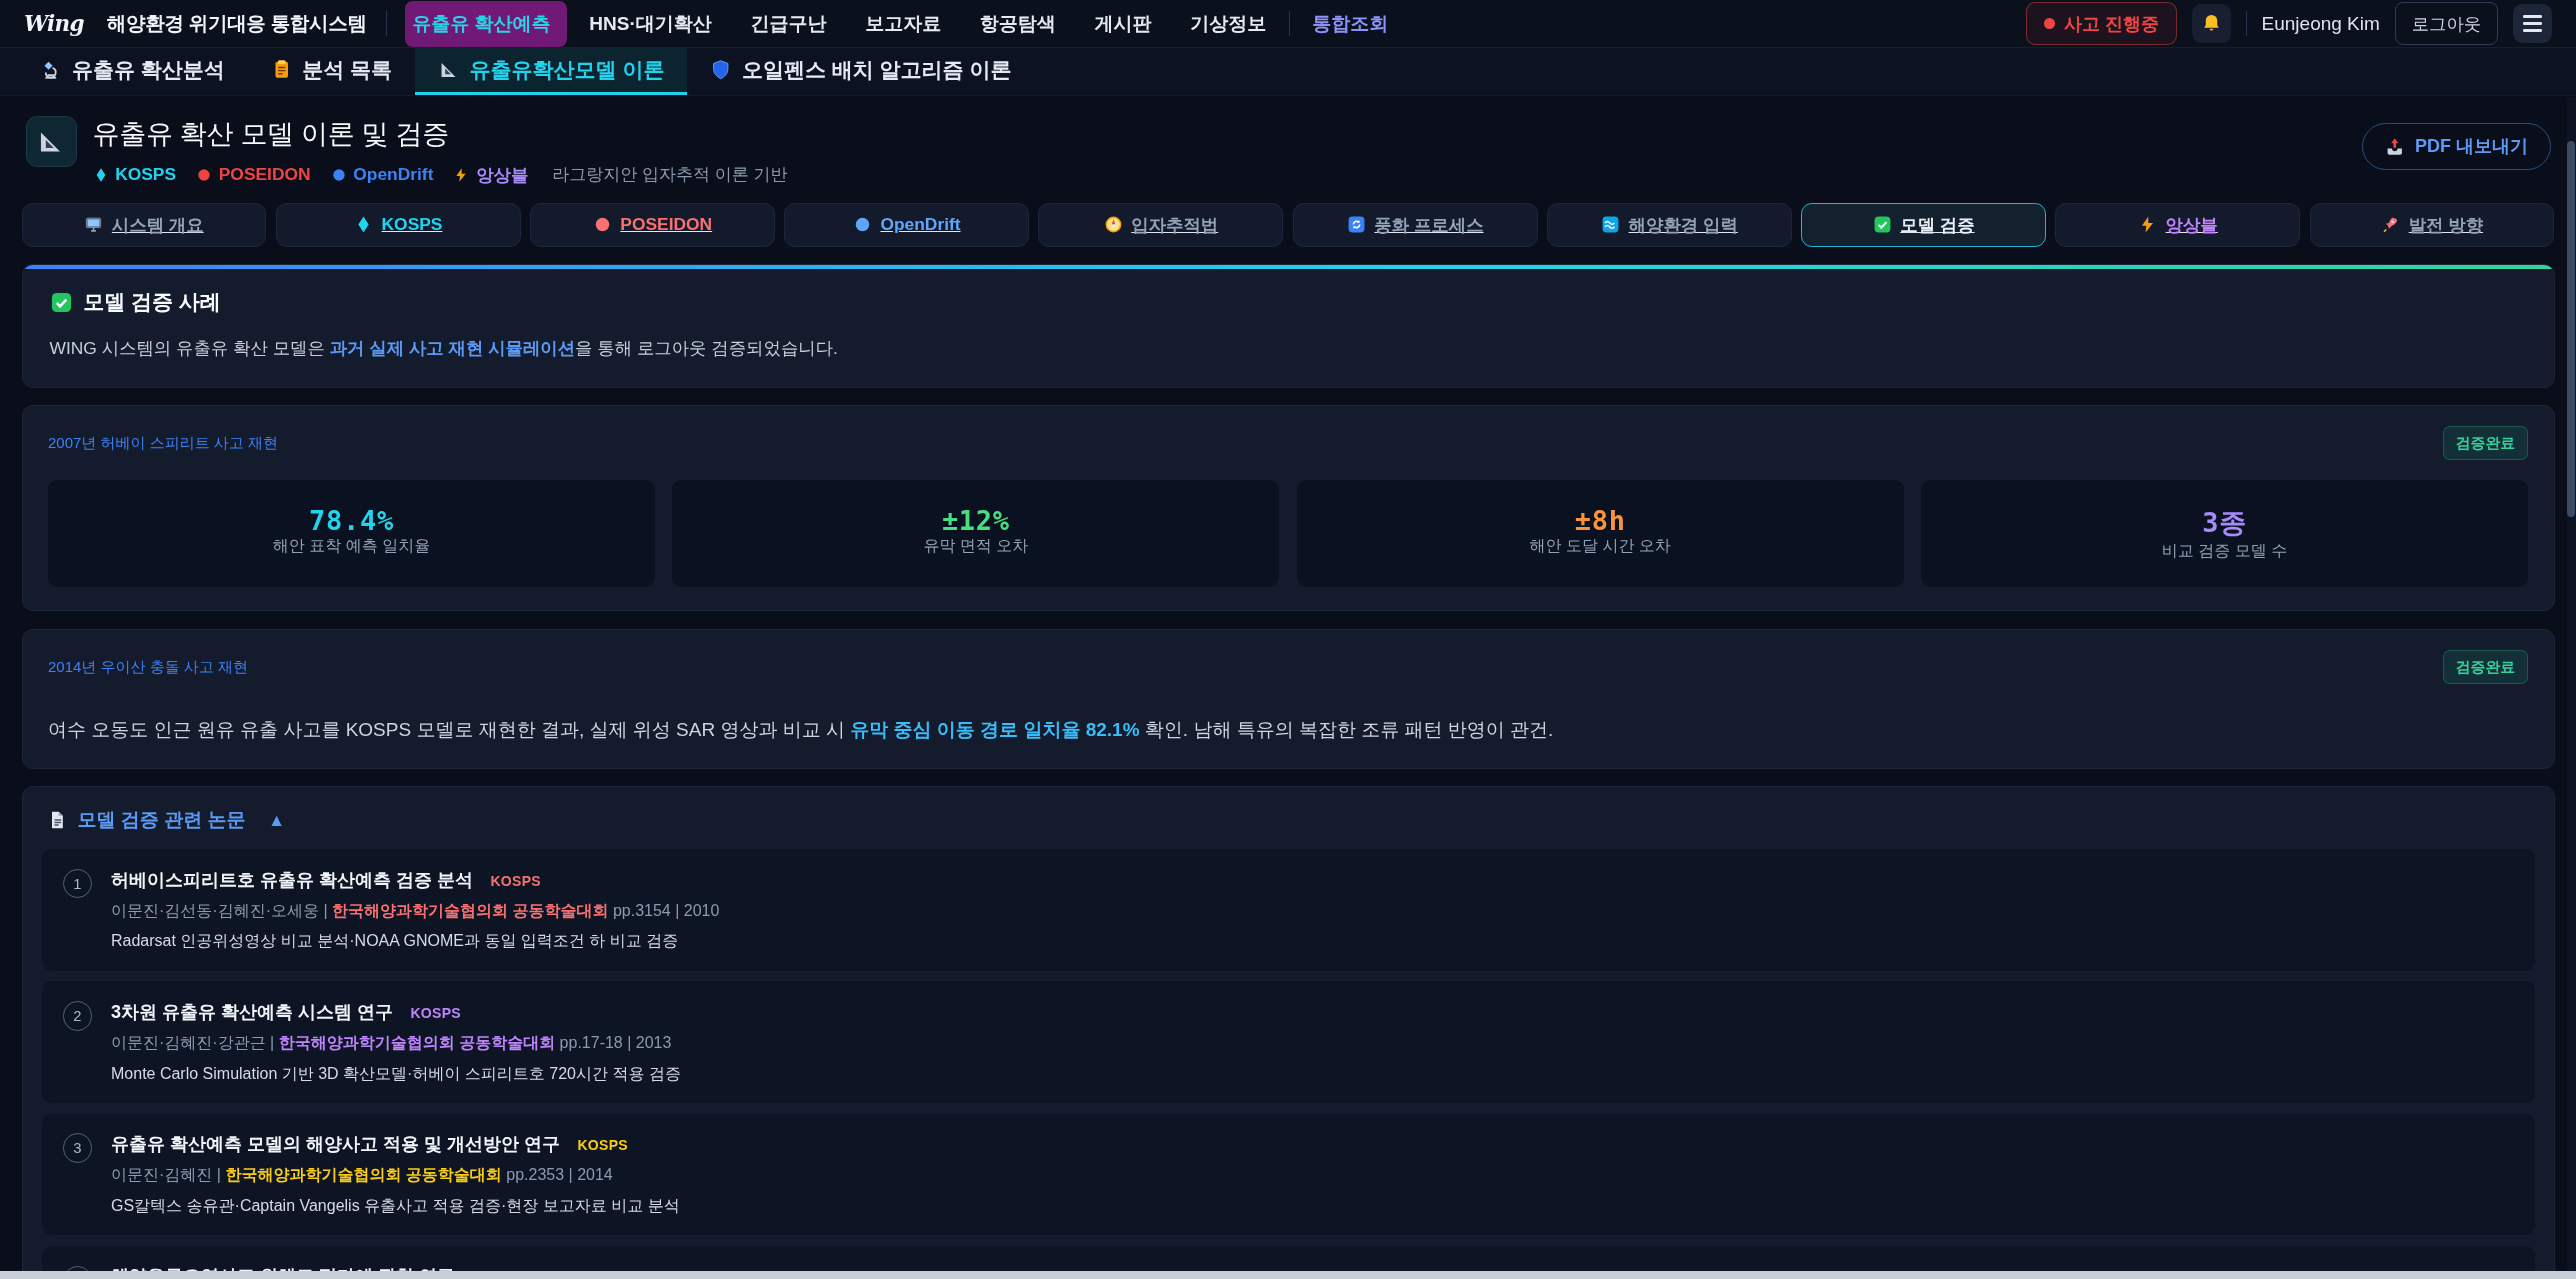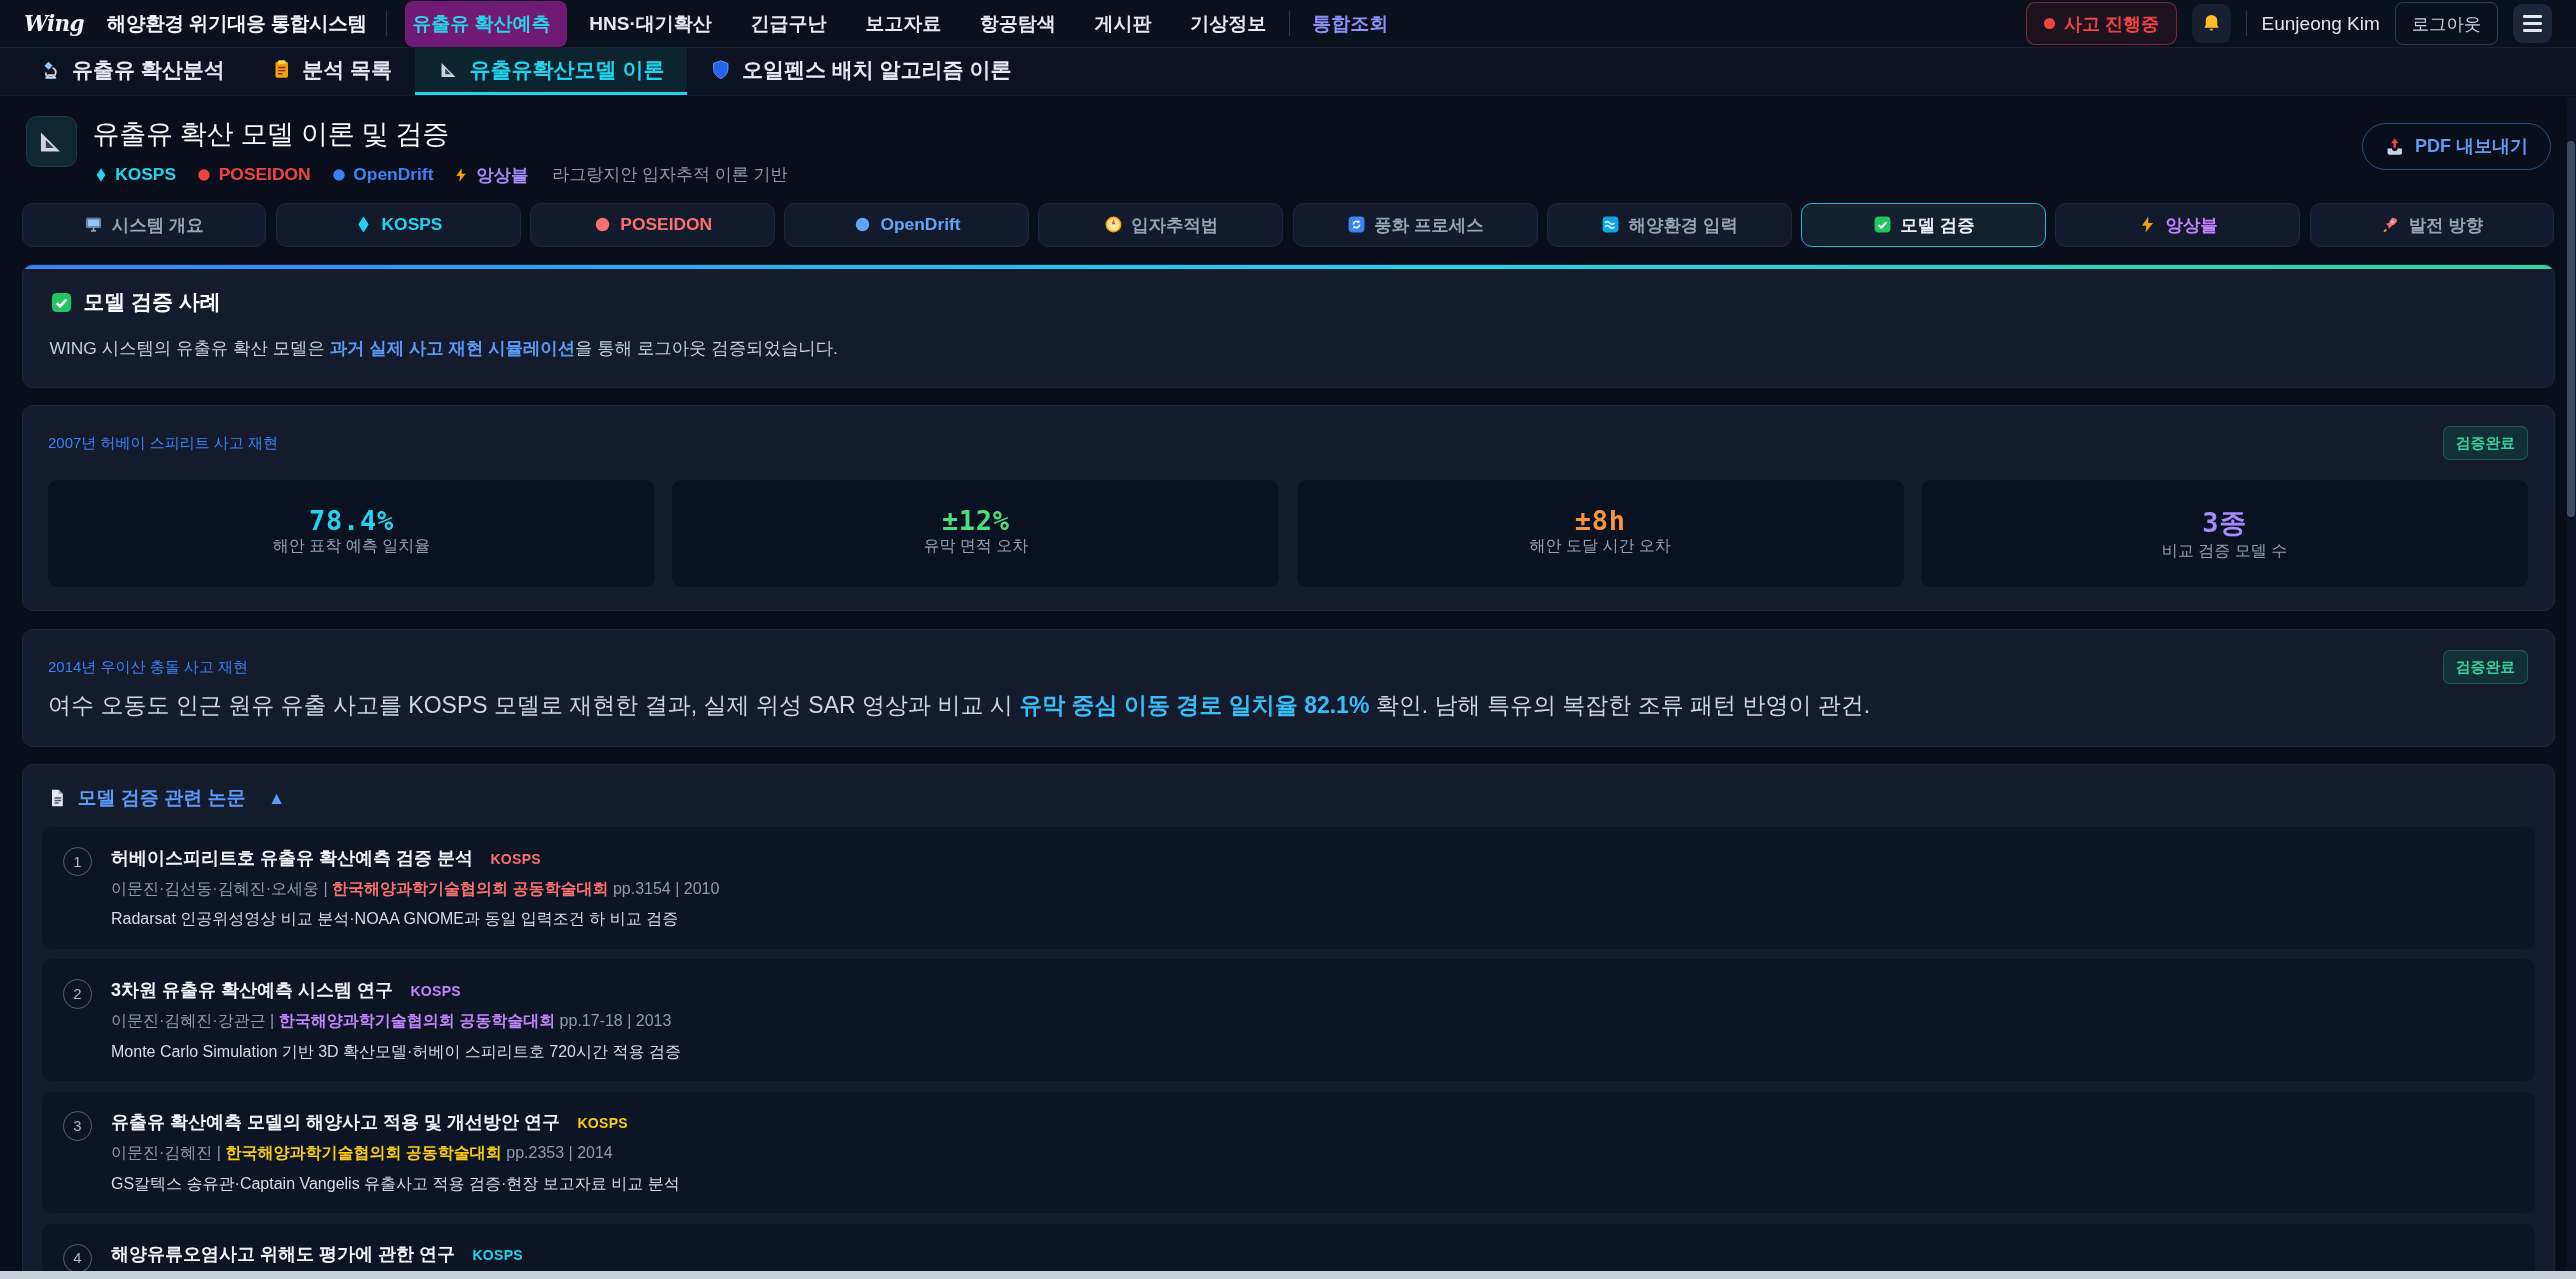--- a/index.html
+++ b/index.html
@@ -49,21 +49,21 @@
   .ph-left { display:flex; gap:16px; }
   .ph-tile { width:51px; height:51px; border-radius:10.7px; background:#0e2732; border:0.7px solid #1c3a47; display:flex; align-items:center; justify-content:center; }
   .ph-title { font-size:27px; font-weight:normal; color:#f8fafc; letter-spacing:-0.3px; }
   .ph-badges { display:flex; align-items:center; gap:20px; margin-top:10.7px; }
   .ph-badge { display:flex; align-items:center; gap:6.7px; font-size:17.4px; font-weight:bold; }
   .ph-subtitle { font-size:17px; color:#8b99ad; margin-left:4px; }
   .pdf-btn { display:flex; align-items:center; gap:9.4px; font-size:18px; font-weight:bold; color:#5c9bf5;
     border:1.3px solid #274c86; border-radius:670px; padding:10.7px 21.5px; background:transparent; cursor:pointer; margin-top:6.7px; }
 
   
-  .section-nav { display:grid; grid-template-columns:repeat(10,1fr); gap:9.4px; padding:4px 21.5px 0; }
+  .section-nav { display:grid; grid-template-columns:repeat(10,1fr); gap:9.4px; padding:4px 21.5px 0;text-decoration:underline; }
   .section-btn { height:44px; border-radius:10.7px; background:#121a2b; border:0.7px solid #1d2840;
     display:flex; align-items:center; justify-content:center; gap:8.7px; font-size:17.4px; font-weight:bold; color:#94a3b8; cursor:pointer; white-space:nowrap; }
   .section-btn.active { border:1.3px solid #22b8d4; background:#13202e; color:#e8eef6; }
 
   
   .card { background:#141b2c; border:0.7px solid #1c2639; border-radius:10.7px; margin:17.4px 21.5px 0; position:relative; }
   .intro-card { padding:23px 27px 25.5px; overflow:hidden; }
   .intro-card::before { content:""; position:absolute; top:0; left:0; right:0; height:4px;
     background:linear-gradient(90deg,#3b82f6,#22d3ee 55%,#34d399); }
   .intro-title { display:flex; align-items:center; gap:10.7px; font-size:21px; font-weight:bold; color:#f8fafc; }
@@ -73,21 +73,21 @@
 
   .case-card { padding:20px 25.5px 23px; }
   .case-head { display:flex; justify-content:space-between; align-items:center; }
   .case-title { font-size:15px; font-weight:normal; color:#3b82f6; }
   .verified-badge { font-size:14.8px; font-weight:bold; color:#34d399; background:rgba(16,185,129,0.13);
     border:0.7px solid rgba(52,211,153,0.25); border-radius:6.7px; padding:6.7px 12px; }
   .stats { display:grid; grid-template-columns:repeat(4,1fr); gap:17.4px; margin-top:20px; }
   .stat-box { background:#0a1120; border:0.7px solid #16203314; border-radius:9.4px; padding:24px 6.7px; text-align:center; }
   .stat-value { font-family:"DejaVu Sans Mono",monospace; font-size:27px; font-weight:bold; letter-spacing:0.7px; }
   .stat-label { margin-top:0; font-size:16px; color:#93a1b5; }
-  .case-body { margin-top:4px; font-size:23px; color:#ccd5e0; line-height:1.5; }
+  .case-body { margin-top:32px; font-size:19px; color:#ccd5e0; line-height:1.5; }
 
   
   .papers-card { padding:20px 19px 17.4px; margin-bottom:17.4px; }
   .papers-head { display:flex; align-items:center; gap:10.7px; padding:0 5.4px 16px; }
   .papers-title { font-size:19px; font-weight:bold; color:#5c9bf5; }
   .collapse-btn { font-size:17.4px; color:#5c9bf5; background:none; border:none; cursor:pointer; margin-left:12px; }
   .paper-row { background:#0d1424; border:0.7px solid #18223810; border-radius:9.4px; padding:17.4px 20px; display:flex; gap:19px; cursor:pointer; }
   .paper-row + .paper-row { margin-top:10.7px; }
   .paper-num { width:29.5px; height:29.5px; border-radius:50%; border:1.3px solid #53627a; color:#aab8ca;
     font-size:14.8px; display:flex; align-items:center; justify-content:center; flex:none; margin-top:1.3px; }

